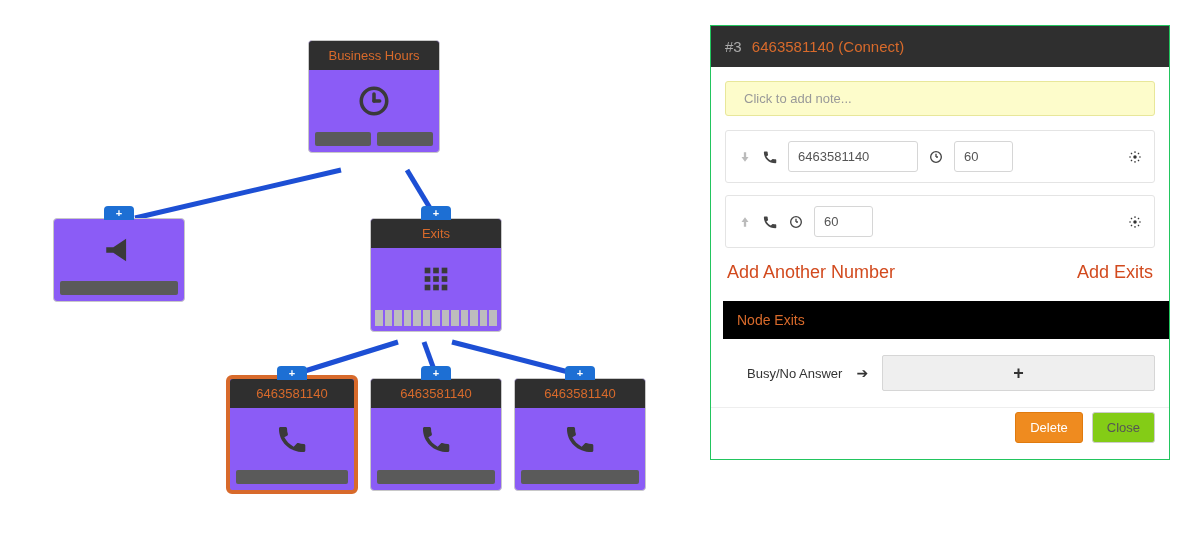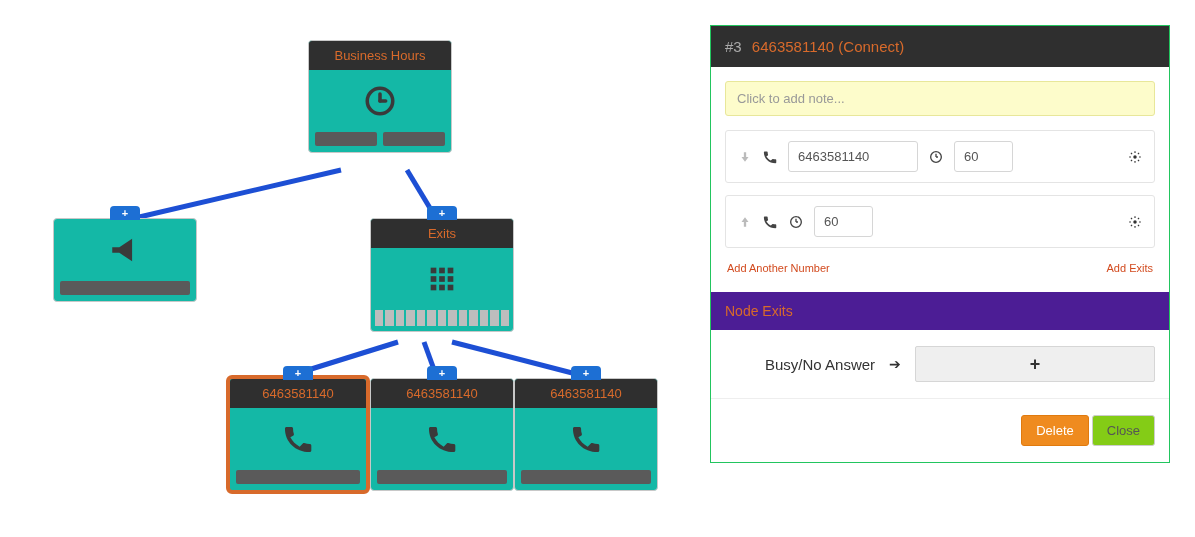--- a/index.html
+++ b/index.html
@@ -1,50 +1,50 @@
 <!DOCTYPE html>
 <html><head>
 <meta charset="utf-8">
 <style>
 * { box-sizing: border-box; margin: 0; padding: 0; }
 body { font-family: "Segoe UI", Arial, sans-serif; background: #fff; width: 1195px; height: 537px; position: relative; overflow: hidden; }
 
 
-.node { position: absolute; width: 144px; border: 1px solid #c8c8c8; border-radius: 4px; background: #14b8a6; }
+.node { position: absolute; width: 132px; border: 1px solid #c8c8c8; border-radius: 4px; background: #8b5cf6; }
 .node.selected { border: 4px solid #d86a2b; border-radius: 6px; }
 .node-head { background: #2f2f2f; color: #d86a2b; font-size: 13px; text-align: center; padding: 7px 4px; border-radius: 3px 3px 0 0; white-space: nowrap; overflow: hidden; text-overflow: ellipsis; font-weight: 500; }
 .node-body { height: 62px; display: flex; align-items: center; justify-content: center; }
 .node-foot { display: flex; gap: 6px; padding: 0 6px 6px 6px; }
 .exit-slot { flex: 1; height: 14px; background: #5a5a5a; border-radius: 2px; }
 .menu-foot { padding: 0 4px 5px 4px; display: flex; gap: 2px; }
 .menu-slot { flex: 1; height: 16px; background: #bdbdbd; }
 .add-tab { position: absolute; top: -13px; left: 50%; transform: translateX(-50%); width: 30px; height: 14px; background: #1d6fd4; border-radius: 4px 4px 0 0; display: flex; align-items: center; justify-content: center; color: #fff; font-size: 11px; font-weight: bold; }
 
 svg.icon { width: 34px; height: 34px; fill: #3a3a3a; }
 svg.icon-sm { width: 16px; height: 16px; fill: #444; }
 
 
 .panel { position: absolute; right: 25px; top: 25px; width: 460px; border: 1px solid #22c55e; background: #fff; }
 .panel-head { background: #2f2f2f; padding: 12px 14px; color: #aaa; font-size: 15px; }
 .panel-head .num { color: #aaa; }
 .panel-head .title { color: #d86a2b; margin-left: 6px; }
 .panel-body { padding: 14px; }
-.note { background: #fdfccb; border: 1px solid #e8e79a; border-radius: 3px; padding: 9px 11px; color: #999; font-size: 13px; margin-bottom: 14px; }
+.note { background: #fdfccb; border: 1px solid #e8e79a; border-radius: 3px; padding: 9px 18px; color: #999; font-size: 13px; margin-bottom: 14px; }
 .num-row { border: 1px solid #e4e4e4; border-radius: 3px; padding: 10px 12px; margin-bottom: 12px; display: flex; align-items: center; gap: 10px; }
 .num-row input { border: 1px solid #d6d6d6; border-radius: 3px; padding: 7px 9px; font-size: 13px; color: #555; }
 .num-row .phone { width: 130px; }
 .num-row .dur { width: 59px; }
-.link-row { display: flex; justify-content: space-between; font-size: 11px; padding: 2px 2px 4px; }
+.link-row { display: flex; justify-content: space-between; font-size: 18px; padding: 2px 2px 4px; }
 .link-row a { color: #d24a1e; text-decoration: none; }
-.section-head { background: #4c1d95; color: #d86a2b; padding: 11px 14px; font-size: 14px; }
+.section-head { background: #000000; color: #d86a2b; padding: 11px 14px; font-size: 14px; margin-left: 12px; }
 .exit-row { padding: 16px 14px; display: flex; align-items: center; gap: 14px; }
-.exit-row .label { flex: 0 0 auto; font-size: 15px; color: #333; margin-left: 40px; }
+.exit-row .label { flex: 0 0 auto; font-size: 13px; color: #333; margin-left: 22px; }
 .exit-row .arrow { font-size: 14px; color: #333; }
 .exit-row .add { flex: 1; height: 36px; background: #efefef; border: 1px solid #d6d6d6; border-radius: 2px; display: flex; align-items: center; justify-content: center; font-size: 18px; font-weight: bold; color: #333; }
-.panel-actions { padding: 16px 14px 16px; display: flex; justify-content: flex-end; gap: 3px; border-top: 1px solid #eee; }
+.panel-actions { padding: 4px 14px 16px; display: flex; justify-content: flex-end; gap: 9px; border-top: 1px solid #eee; }
 .btn { padding: 7px 14px; border-radius: 3px; font-size: 13px; border: 1px solid #ccc; background: #84cc16; color: #555; cursor: pointer; }
 .btn.primary { background: #ef8b1f; border-color: #e07a0e; color: #fff; }
 .gear { width: 14px; height: 14px; margin-left: auto; }
 .arrow-icon { width: 14px; height: 14px; color: #999; }
 
 
 svg.connectors { position: absolute; left: 0; top: 0; width: 700px; height: 540px; pointer-events: none; }
 svg.connectors line { stroke: #1d4fd4; stroke-width: 5; }
 </style>
 </head>

